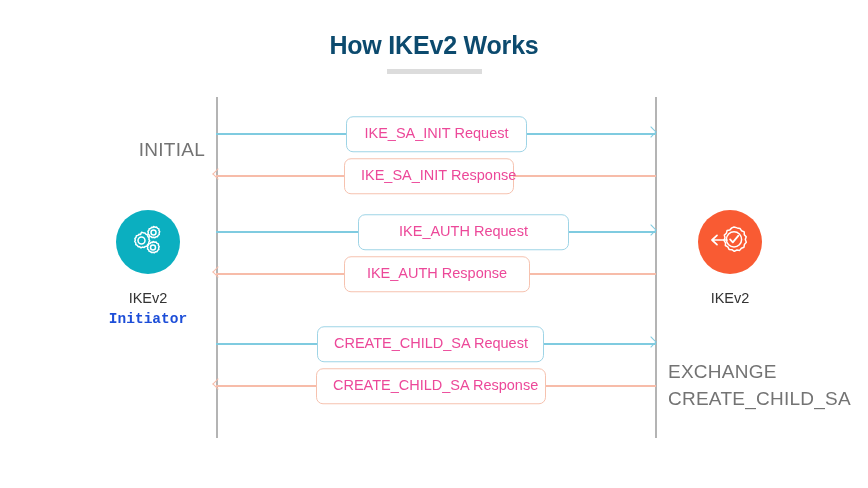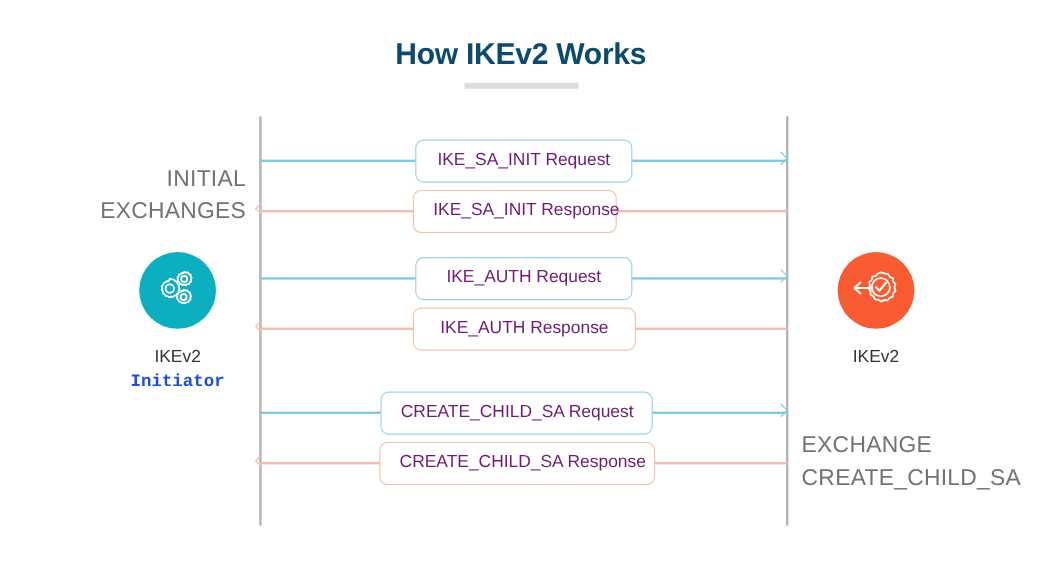--- a/index.html
+++ b/index.html
@@ -82,41 +82,40 @@
   .arrowhead.right { right: -2px; color: #7FCBE0; }
   .arrowhead.right span { transform: rotate(45deg); }
   .arrowhead.left { left: -2px; color: #F7BCA9; }
   .arrowhead.left span { transform: rotate(-135deg); }
 
   .msgbox {
     position: absolute; top: 50%; transform: translateY(-50%);
     background: #ffffff;
     border-radius: 7px;
     padding: 9px 16px 10px;
-    font-size: 14.5px; color: #701a75;
+    font-size: 14.5px; color: #ec4899;
     white-space: nowrap;
     line-height: 1;
   }
   .msgbox.req  { border: 1.4px solid #9ED4E6; }
   .msgbox.resp { border: 1.4px solid #F6C2AF; }
 </style>
 </head>
 <body>
 
 <div id="stage">
 
   <div class="title">How IKEv2 Works</div>
   <div class="title-rule"></div>
 
   <div class="lifeline left"></div>
   <div class="lifeline right"></div>
 
   <div class="grouplabel initial">
     <div>INITIAL</div>
-    <div>EXCHANGES</div>
   </div>
 
   <div class="grouplabel childsa">
     <div>EXCHANGE</div>
     <div>CREATE_CHILD_SA</div>
   </div>
 
   <div class="actor initiator">
     <div class="actor-circle teal">
       <span>
@@ -187,21 +186,21 @@
         <div class="arrowhead left">
           <span></span>
         </div>
         <div class="msgbox resp" style="left: 128px; width: 170px; text-align: center;">IKE_SA_INIT Response</div>
       </div>
       <div class="msgrow" style="top: 231px;">
         <div class="msgline req"></div>
         <div class="arrowhead right">
           <span></span>
         </div>
-        <div class="msgbox req" style="left: 130px; width: 181px; text-align: center;">IKE_AUTH Request</div>
+        <div class="msgbox req" style="left: 142px; width: 211px; text-align: center;">IKE_AUTH Request</div>
       </div>
       <div class="msgrow" style="top: 273px;">
         <div class="msgline resp"></div>
         <div class="arrowhead left">
           <span></span>
         </div>
         <div class="msgbox resp" style="left: 128px; width: 186px; text-align: center;">IKE_AUTH Response</div>
       </div>
       <div class="msgrow" style="top: 343px;">
         <div class="msgline req"></div>

